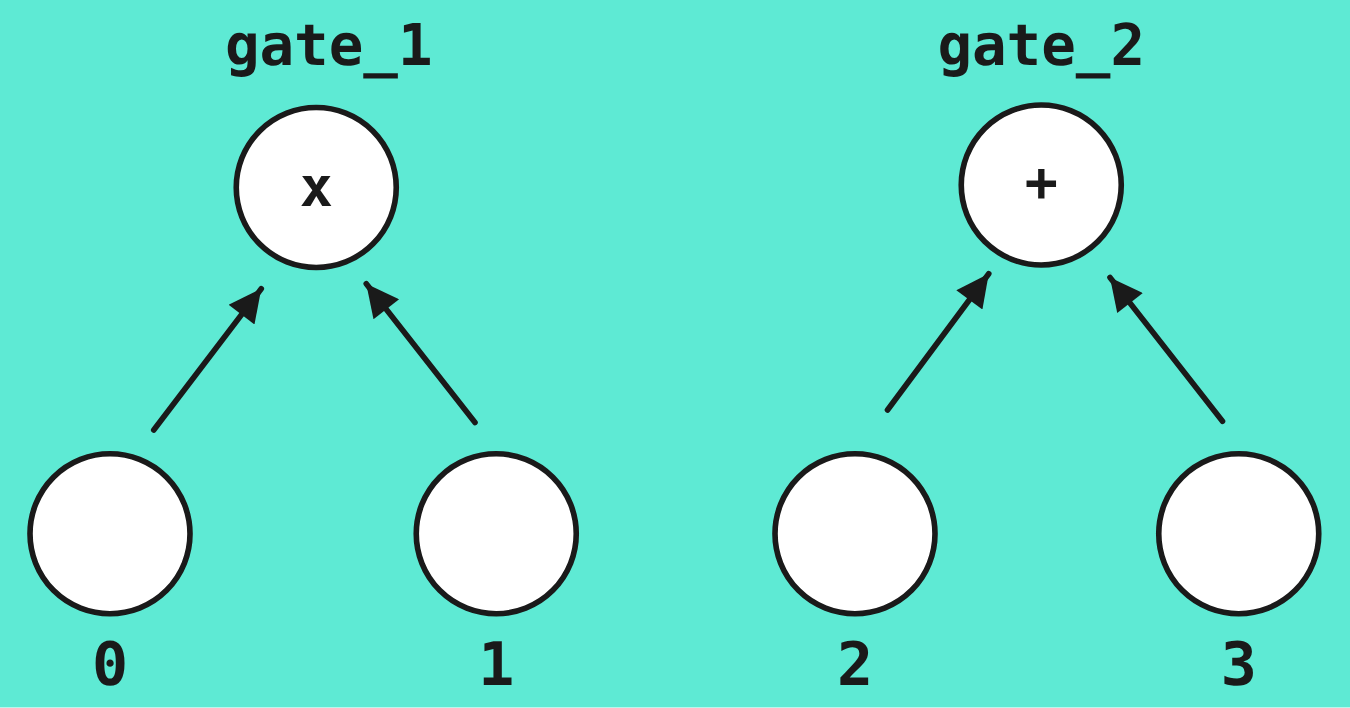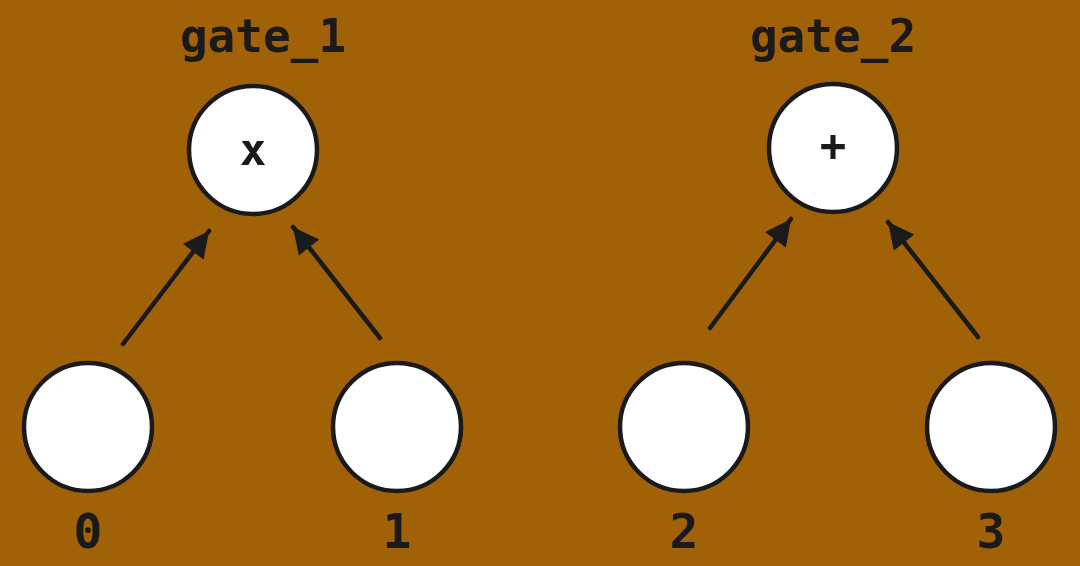--- a/index.html
+++ b/index.html
@@ -4,21 +4,21 @@
 <style>
   html, body {
     margin: 0;
     padding: 0;
     background: #ffffff;
   }
   .canvas-wrap {
     position: relative;
     width: 1080px;
     height: 566px;
-    background: #a16207;
+    background: #5eead4;
     overflow: hidden;
   }
   svg text {
     fill: #1a1a1a;
     font-family: "DejaVu Sans Mono", monospace;
     font-weight: 700;
     text-anchor: middle;
   }
   .gate-label  { font-size: 46px; }
   .op-label    { font-size: 44px; }

